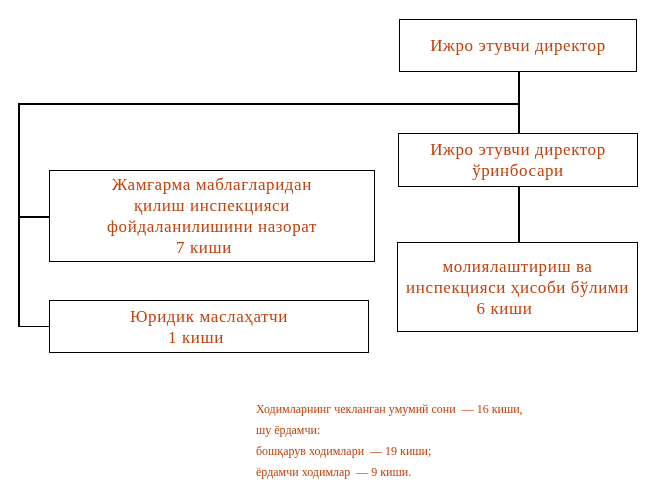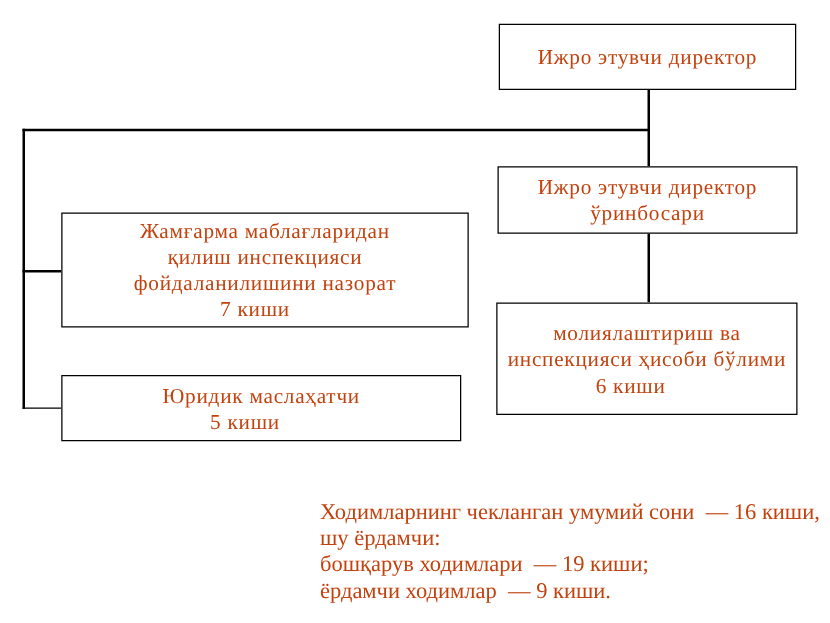--- a/index.html
+++ b/index.html
@@ -27,21 +27,21 @@
   }
   .box-line { width: 100%; }
   .box-count { width: 100%; text-align: center; }
   .count-pad-16 { padding-right: 16px; }
   .count-pad-26 { padding-right: 26px; }
   .connector { position: absolute; background: #000000; }
   .footnote {
     position: absolute;
     left: 256px;
     top: 399px;
-    font-size: 18px;
+    font-size: 12px;
     line-height: 21px;
   }
   .footnote-line { white-space: pre; }
 </style>
 </head>
 <body>
 
 <div class="canvas">
 
   <div class="connector" style="left:518px; top:72px; width:1.5px; height:61px;"></div>
@@ -62,21 +62,21 @@
 
   <div class="box" style="left:49px; top:170px; width:326px; height:92px;">
     <div class="box-line">Жамғарма маблағларидан</div>
     <div class="box-line">қилиш инспекцияси</div>
     <div class="box-line">фойдаланилишини назорат</div>
     <div class="box-count count-pad-16">7 киши</div>
   </div>
 
   <div class="box" style="left:49px; top:300px; width:320px; height:53px;">
     <div class="box-line">Юридик маслаҳатчи</div>
-    <div class="box-count count-pad-26">5 киши</div>
+    <div class="box-count count-pad-26">1 киши</div>
   </div>
 
   <div class="box" style="left:397px; top:242px; width:241px; height:90px;">
     <div class="box-line">молиялаштириш ва</div>
     <div class="box-line">инспекцияси ҳисоби бўлими</div>
     <div class="box-count count-pad-26">6 киши</div>
   </div>
 
   <div class="footnote">
     <div class="footnote-line">Ходимларнинг чекланган умумий сони  — 16 киши,</div>

